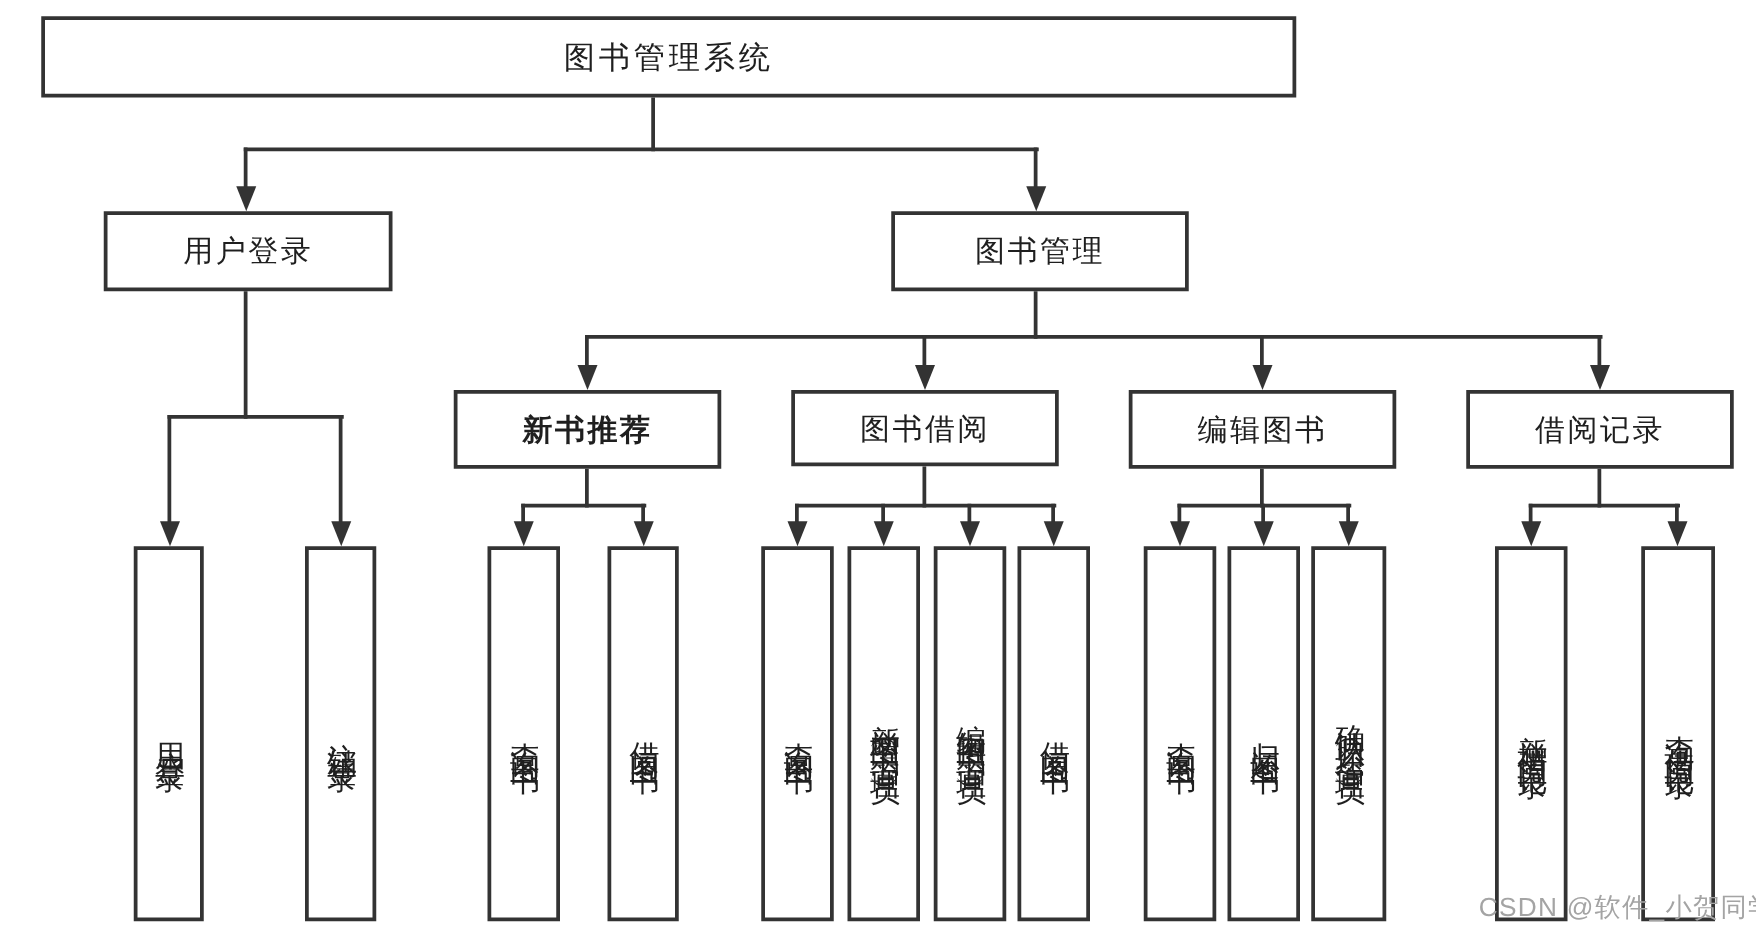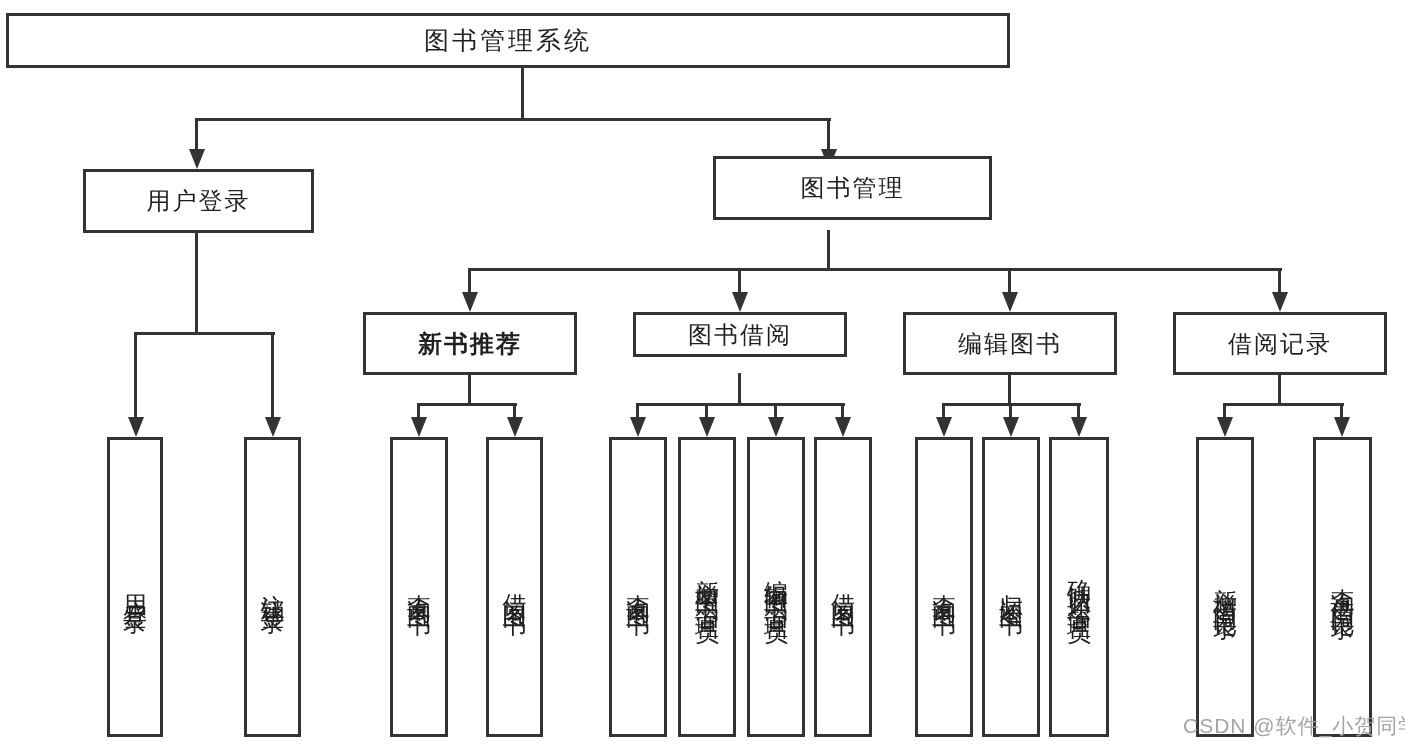--- a/index.html
+++ b/index.html
@@ -50,35 +50,35 @@
     color:#a4a4a4;
     white-space:nowrap;
     z-index:5;
   }
 </style>
 </head>
 <body>
 
 <div id="stage">
 
-  <div class="box" style="left:6px;top:13px;width:1004px;height:55px;">
+  <div class="box" style="left:33px;top:13px;width:1004px;height:65px;">
     <span class="hlabel root-label">图书管理系统</span>
   </div>
 
   <div class="vline" style="left:521px;top:65px;height:56px;"></div>
   <div class="hline" style="left:195px;top:118px;width:636px;"></div>
   <div class="vline" style="left:195px;top:118px;height:34px;"></div>
   <div class="arrow" style="left:189px;top:149px;"></div>
   <div class="vline" style="left:827px;top:118px;height:34px;"></div>
   <div class="arrow" style="left:821px;top:149px;"></div>
 
   <div class="box" style="left:83px;top:169px;width:231px;height:64px;">
     <span class="hlabel">用户登录</span>
   </div>
-  <div class="box" style="left:713px;top:156px;width:279px;height:64px;">
+  <div class="box" style="left:713px;top:169px;width:238px;height:64px;">
     <span class="hlabel">图书管理</span>
   </div>
 
   <div class="vline" style="left:195px;top:230px;height:105px;"></div>
   <div class="hline" style="left:134px;top:332px;width:141px;"></div>
   <div class="vline" style="left:134px;top:332px;height:88px;"></div>
   <div class="arrow" style="left:128px;top:417px;"></div>
   <div class="vline" style="left:271px;top:332px;height:88px;"></div>
   <div class="arrow" style="left:265px;top:417px;"></div>
 
@@ -89,21 +89,21 @@
   <div class="vline" style="left:738px;top:268px;height:28px;"></div>
   <div class="arrow" style="left:732px;top:292px;"></div>
   <div class="vline" style="left:1008px;top:268px;height:28px;"></div>
   <div class="arrow" style="left:1002px;top:292px;"></div>
   <div class="vline" style="left:1278px;top:268px;height:28px;"></div>
   <div class="arrow" style="left:1272px;top:292px;"></div>
 
   <div class="box" style="left:363px;top:312px;width:214px;height:63px;font-weight:bold;">
     <span class="hlabel">新书推荐</span>
   </div>
-  <div class="box" style="left:633px;top:312px;width:214px;height:45px;text-align:right;">
+  <div class="box" style="left:633px;top:312px;width:214px;height:61px;text-align:right;">
     <span class="hlabel">图书借阅</span>
   </div>
   <div class="box" style="left:903px;top:312px;width:214px;height:63px;">
     <span class="hlabel">编辑图书</span>
   </div>
   <div class="box" style="left:1173px;top:312px;width:214px;height:63px;">
     <span class="hlabel">借阅记录</span>
   </div>
 
   <div class="vline" style="left:468px;top:373px;height:33px;"></div>

